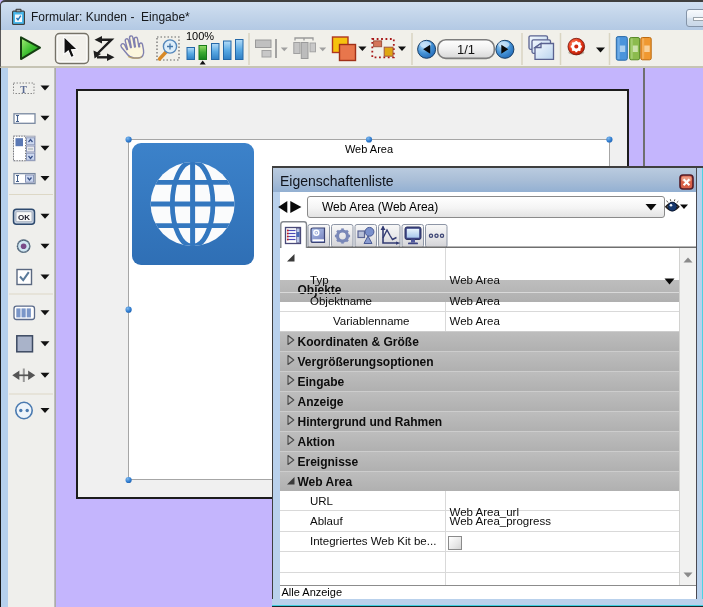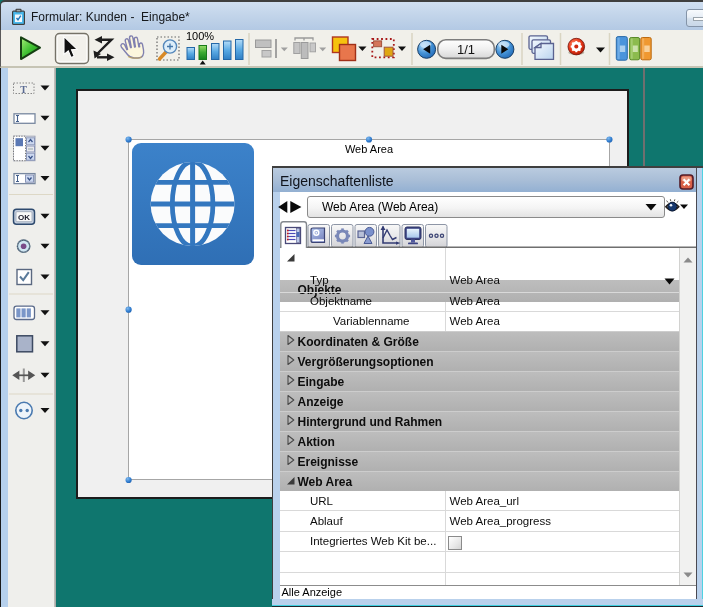--- a/index.html
+++ b/index.html
@@ -1,18 +1,18 @@
 <!DOCTYPE html>
 <html><head>
 <meta charset="utf-8">
 <style>
 * { margin:0; padding:0; box-sizing:border-box; }
 html,body { width:703px; height:607px; overflow:hidden; }
 body { font-family:"Liberation Sans", sans-serif; }
-#root { position:absolute; top:0; left:0; width:703px; height:607px; background:#0f766e; overflow:hidden; }
+#root { position:absolute; top:0; left:0; width:703px; height:607px; background:#c4b5fd; overflow:hidden; }
 .abs { position:absolute; }
 .hdr { position:absolute; left:0; width:399px; height:20px; background:linear-gradient(180deg,#bdbdbd 0%,#b0b0b0 100%); border-top:1px solid #cdcdcd; font-size:12px; font-weight:bold; color:#0d0d0d; padding:3px 0 0 18px; }
 .rline { position:absolute; left:0; width:399px; height:1px; background:#d9d9d9; }
 .rlab { position:absolute; left:30.5px; font-size:11.5px; color:#0d0d0d; }
 .rval { position:absolute; left:170px; font-size:11.5px; color:#0d0d0d; }
 </style>
 </head>
 <body>
 <div id="root">
 
@@ -472,21 +472,21 @@
   <div class="rlab" style="top:26px;">Typ</div>
   <div class="rlab" style="top:47px;">Objektname</div>
   <div class="rlab" style="top:66.5px;margin-left:23px;">Variablenname</div>
   <div class="rlab" style="top:247px;">URL</div>
   <div class="rlab" style="top:267px;">Ablauf</div>
   <div class="rlab" style="top:287px;">Integriertes Web Kit be...</div>
 
   <div class="rval" style="top:26px;">Web Area</div>
   <div class="rval" style="top:47px;">Web Area</div>
   <div class="rval" style="top:66.5px;">Web Area</div>
-  <div class="rval" style="top:247px;">Web Area_url</div>
+  <div class="rval" style="top:258px;">Web Area_url</div>
   <div class="rval" style="top:267px;">Web Area_progress</div>
 
   <svg class="abs" style="left:384px;top:30px;" width="11" height="7" viewBox="0 0 11 7">
         <path d="M0.5 0.5 L10.5 0.5 L5.5 6.5 Z" fill="#0a0a0a"></path>
       </svg>
 
   <div class="abs" style="left:168.5px;top:287.5px;width:14px;height:14px;border:1.5px solid #8a8a8a;background:linear-gradient(135deg,#ffffff 0%,#e8e8e8 60%,#d4d4d4 100%);"></div>
 </div>
 
 <svg class="abs" style="left:285px;top:248px;" width="12" height="337" viewBox="0 0 12 337">

